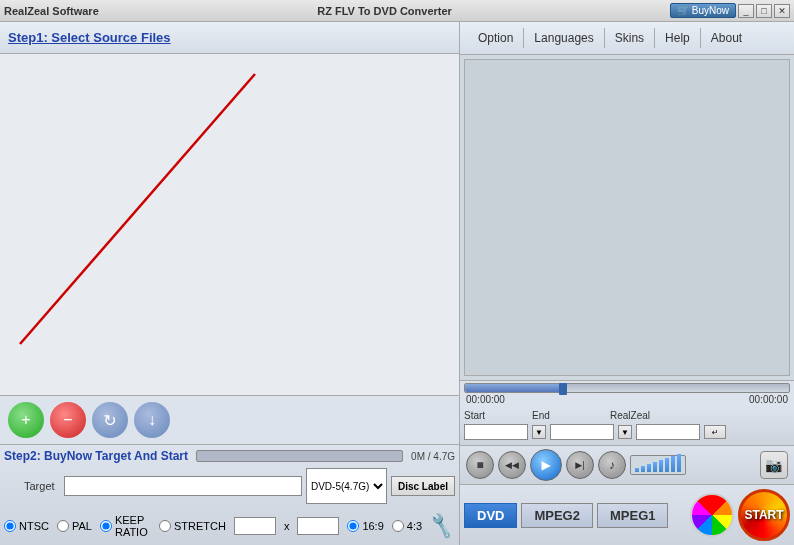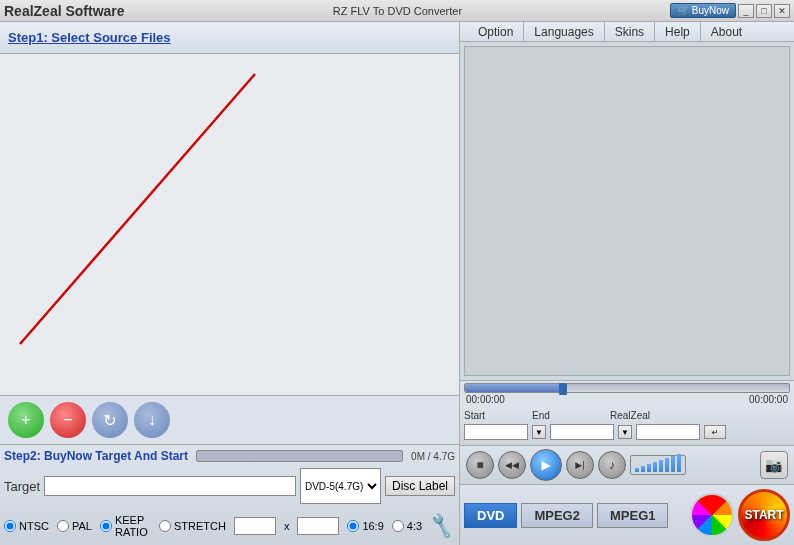--- a/index.html
+++ b/index.html
@@ -21,27 +21,27 @@
       justify-content: space-between;
       padding: 2px 4px;
       height: 22px;
     }
     .title-bar-left {
       display: flex;
       align-items: center;
       gap: 6px;
     }
     .title-bar-app {
-      font-size: 14px;
+      font-size: 11px;
       font-weight: bold;
       color: #333;
     }
     .title-bar-title {
       font-size: 11px;
-      font-weight: normal;
+      font-weight: bold;
       color: #333;
       flex: 1;
       text-align: center;
     }
     .title-bar-right {
       display: flex;
       align-items: center;
       gap: 2px;
     }
     .buynow-btn {
@@ -143,45 +143,47 @@
       color: #444;
     }
 
     .target-row {
       display: flex;
       align-items: center;
       gap: 4px;
       padding: 3px 4px;
     }
     .target-label {
-      font-size: 13px;
+      font-size: 11px;
       color: #333;
       width: 36px;
+      margin-left: 20px;
     }
     .target-input {
       flex: 1;
       height: 20px;
       border: 1px solid #888;
       background: white;
       font-size: 11px;
       padding: 0 2px;
     }
     .dvd-size-select {
       height: 36px;
       border: 1px solid #888;
       font-size: 10px;
       background: white;
     }
     .disc-label-btn {
       height: 20px;
       padding: 0 6px;
       border: 1px solid #888;
       background: linear-gradient(to bottom, #f0f0f0, #d8d8d8);
-      font-size: 12px;
-      cursor: pointer;
+      font-size: 10px;
+      cursor: pointer;
+      font-weight: bold;
     }
     .radio-item {
       display: flex;
       align-items: center;
       gap: 3px;
       font-size: 11px;
     }
     .radio-item input { width: 12px; height: 12px; }
     .size-input {
       width: 42px;
@@ -246,21 +248,21 @@
       flex-direction: column;
     }
 
     
     .menu-bar {
       background: linear-gradient(to bottom, #e8eef5, #d5dde8);
       border-bottom: 1px solid #aaa;
       display: flex;
       align-items: center;
       padding: 2px 8px;
-      height: 20px;
+      height: 33px;
       gap: 0;
     }
     .menu-item {
       padding: 3px 10px;
       font-size: 12px;
       color: #333;
       cursor: pointer;
       border-right: 1px solid #aaa;
     }
     .menu-item:last-child {

